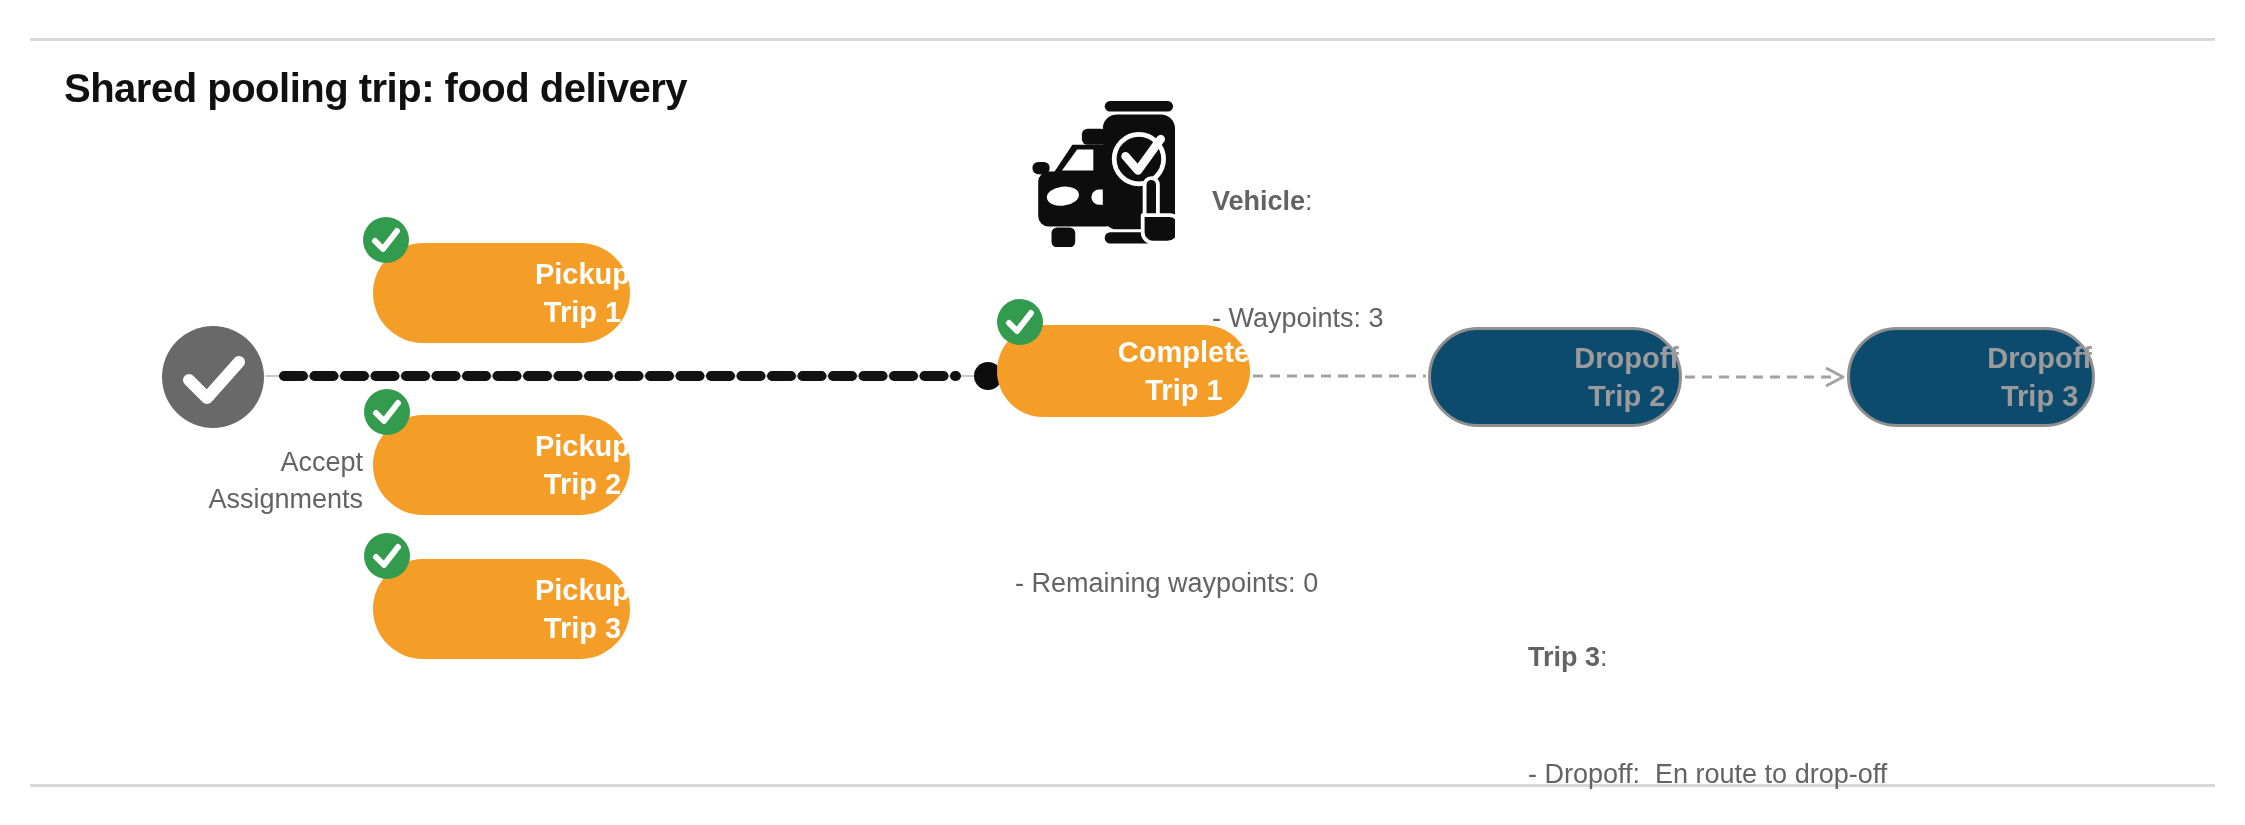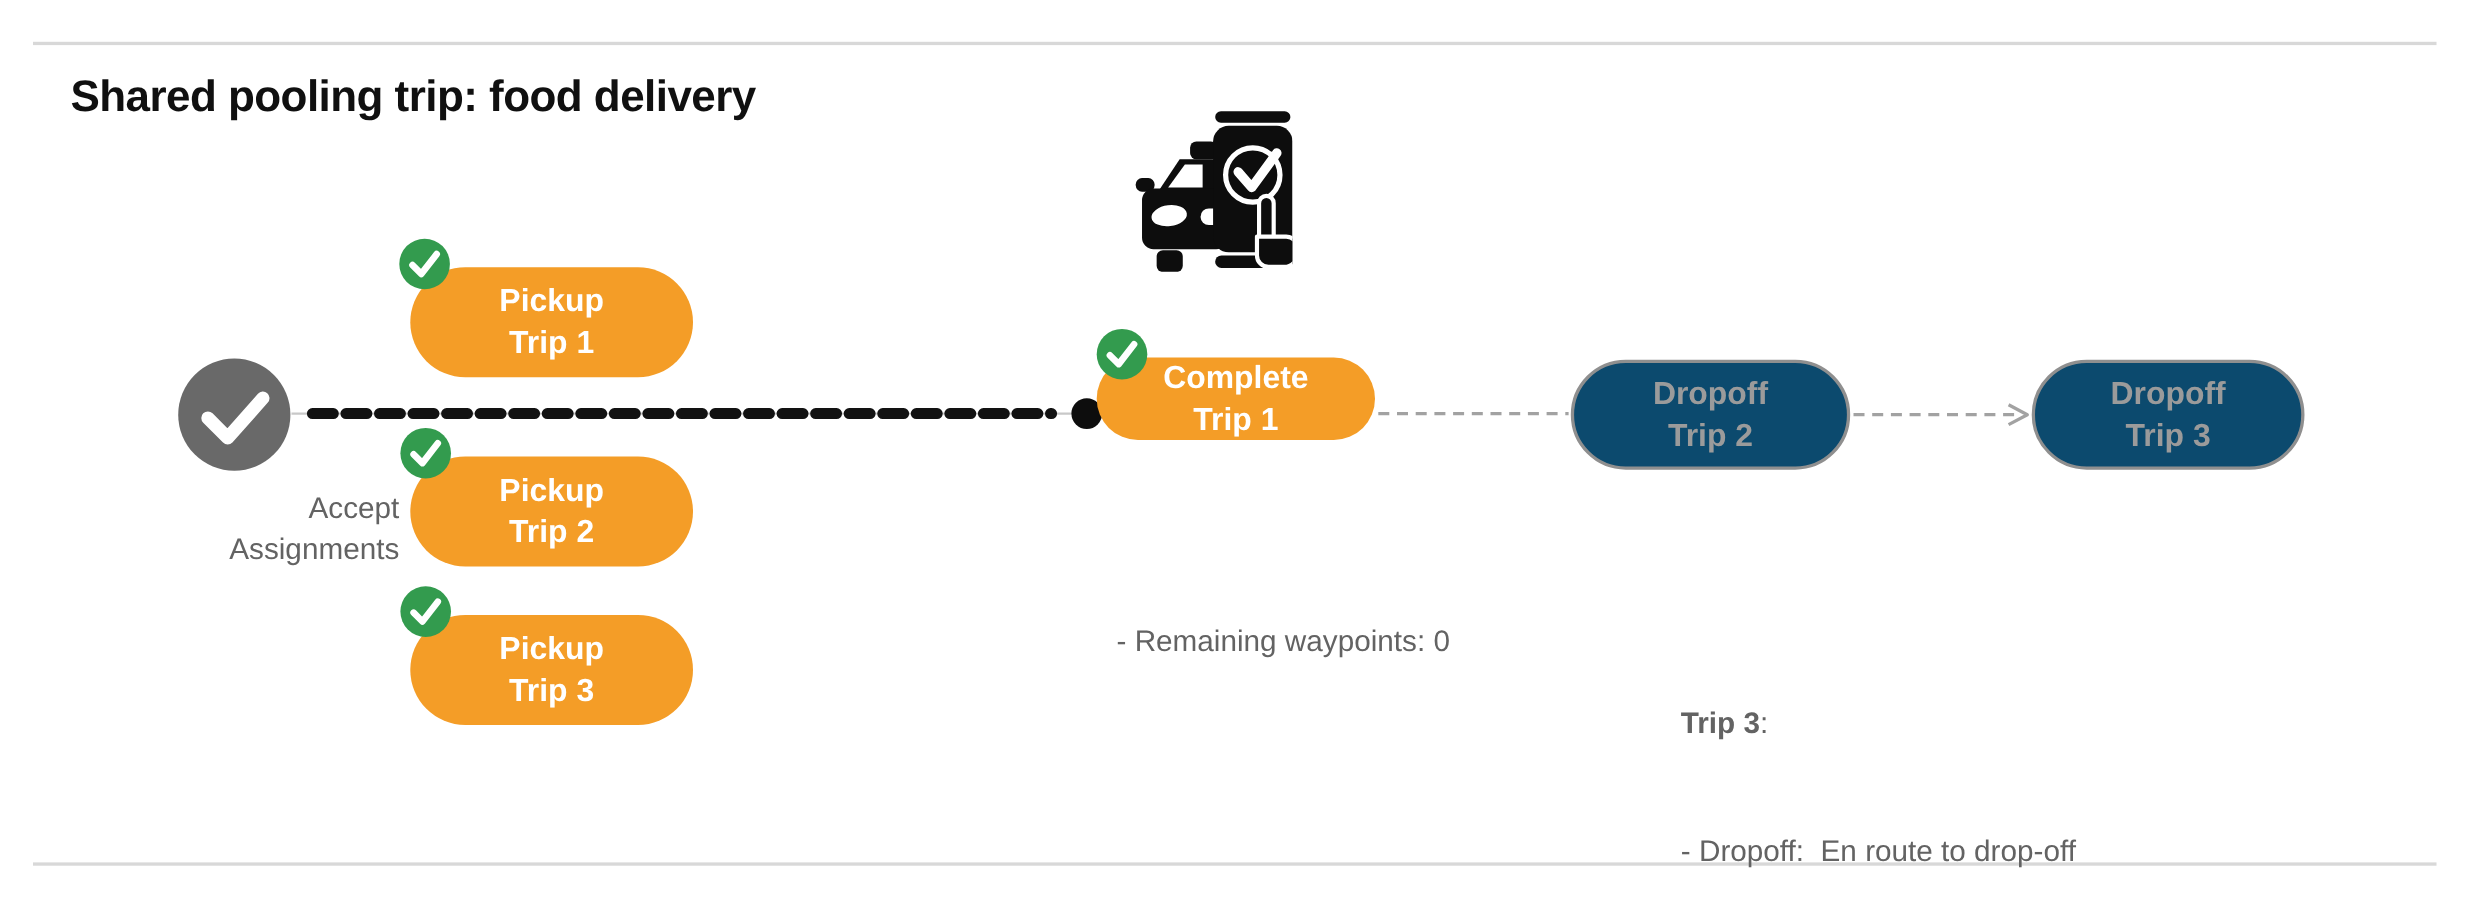--- a/index.html
+++ b/index.html
@@ -21,30 +21,30 @@
   .connectors{position:absolute;left:0;top:0;width:2245px;height:825px;pointer-events:none;}
   .accept-node{
     position:absolute;left:162px;top:326px;width:102px;height:102px;border-radius:50%;
     background:var(--circle_gray,#696969);display:flex;align-items:center;justify-content:center;
   }
   .accept-label{
     position:absolute;left:63px;top:444px;width:300px;text-align:right;
     font-size:27px;line-height:37px;color:var(--text_gray,#636363);white-space:pre-line;
   }
   .pill{
-    position:absolute;border-radius:51px;display:flex;align-items:center;justify-content:center;
+    position:absolute;border-radius:51px;display:flex;align-items:center;justify-content:flex-end;
     text-align:center;box-sizing:border-box;
   }
   .pill .pill-label{font-size:29px;font-weight:700;line-height:38px;white-space:pre-line;}
   .pill.orange{background:var(--orange,#F49D27);color:#ffffff;}
   .pill.ghost{background:#0c4a6e;border:3px solid var(--dropoff_border,#8F8F8F);color:var(--dropoff_text,#9B9B9B);}
   .p1{left:373px;top:243px;width:257px;height:100px;}
   .p2{left:373px;top:415px;width:257px;height:100px;}
   .p3{left:373px;top:559px;width:257px;height:100px;}
-  .pc{left:997px;top:325px;width:253px;height:75px;}
+  .pc{left:997px;top:325px;width:253px;height:92px;}
   .d2{left:1428px;top:327px;width:254px;height:100px;}
   .d3{left:1847px;top:327px;width:248px;height:100px;}
   .badge{
     position:absolute;width:46px;height:46px;border-radius:50%;
     background:var(--green,#339B4E);display:flex;align-items:center;justify-content:center;
   }
   .b-p1{left:363px;top:217px;}
   .b-p2{left:364px;top:389px;}
   .b-p3{left:364px;top:533px;}
   .b-pc{left:997px;top:299px;}
@@ -86,20 +86,24 @@
         <circle cx="122" cy="69" r="26" fill="none" stroke="#ffffff" stroke-width="5"></circle>
         <path d="M108,66 L121,81 L145,48" fill="none" stroke="#ffffff" stroke-width="9" stroke-linecap="round" stroke-linejoin="round"></path>
         <g stroke="#ffffff" stroke-width="4" fill="#0D0D0D" stroke-linejoin="round">
           <path d="M128,96 a7,7 0 0 1 14,0 l0,36 l-14,0 z"></path>
           <path d="M126,128 h28 a11,11 0 0 1 11,11 v5 a13,13 0 0 1 -13,13 h-15 a11,11 0 0 1 -11,-11 z"></path>
         </g>
       </g>
     </svg>
   </div>
 
+  <div class="vehicle-text">
+    <div class="line"><span class="b">Vehicle</span><span>:</span></div>
+    <div class="line">- Waypoints: 3</div>
+  </div>
 
   <svg class="connectors" viewBox="0 0 2245 825">
     <line x1="265" y1="376" x2="993" y2="376" stroke="#C8C8C8" stroke-width="2"></line>
     <line x1="284" y1="376" x2="956" y2="376" stroke="#121212" stroke-width="10" stroke-linecap="round" stroke-dasharray="19 11.5"></line>
     <circle cx="988" cy="376" r="14" fill="#0D0D0D"></circle>
     <line x1="1253" y1="376" x2="1426" y2="376" stroke="#A2A2A2" stroke-width="3" stroke-dasharray="10 7"></line>
     <line x1="1685" y1="377" x2="1834" y2="377" stroke="#A2A2A2" stroke-width="3" stroke-dasharray="10 7"></line>
     <polyline points="1826,368 1843,377 1826,386" fill="none" stroke="#A2A2A2" stroke-width="3" stroke-linejoin="round"></polyline>
   </svg>
 

